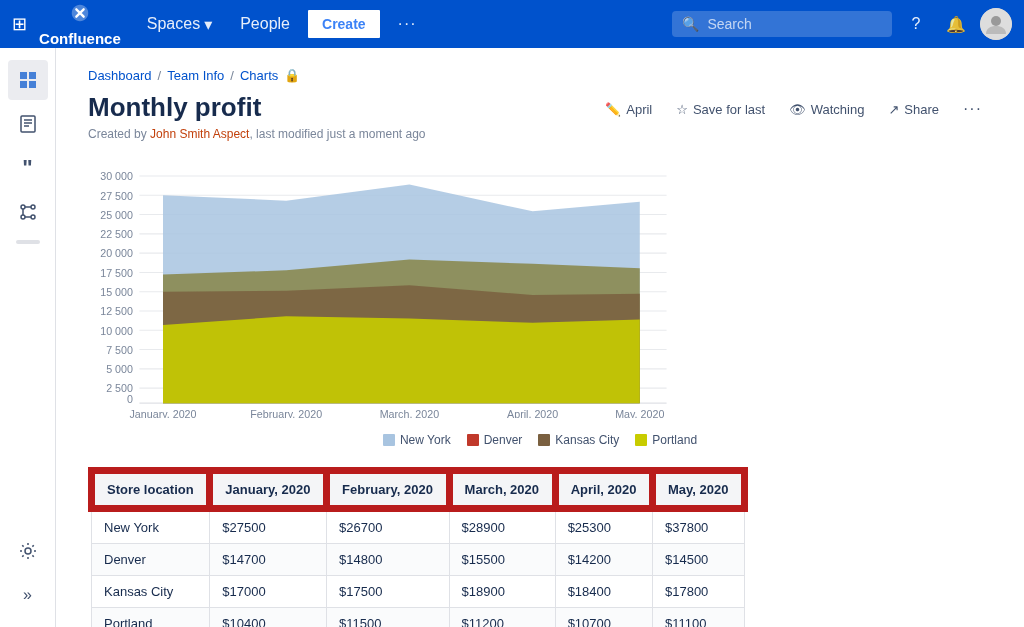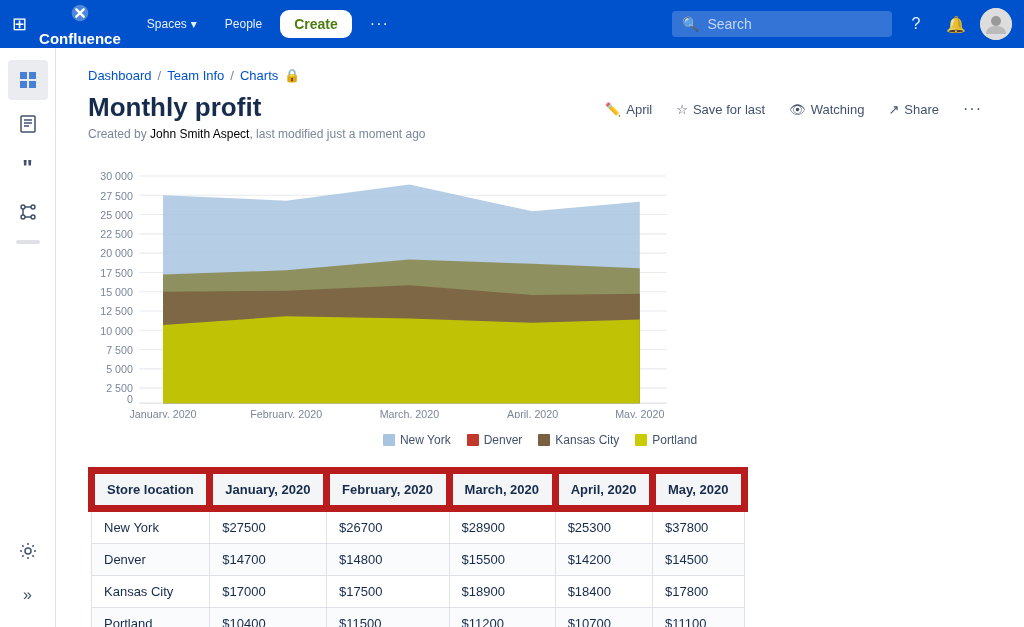--- a/index.html
+++ b/index.html
@@ -20,29 +20,29 @@
     .nav-grid-icon { color: white; font-size: 18px; margin-right: 4px; cursor: pointer; }
     .nav-logo { display: flex; align-items: center; gap: 6px; color: white; font-weight: 600; font-size: 15px; margin-right: 8px; flex-direction: column; }
     .nav-logo svg { width: 22px; height: 22px; }
     .nav-btn {
       color: rgba(255,255,255,0.9);
       background: transparent;
       border: none;
       padding: 6px 10px;
       border-radius: 3px;
       cursor: pointer;
-      font-size: 12px;
+      font-size: 16px;
       display: flex; align-items: center; gap: 4px;
     }
     .nav-create {
       background: white;
-      color: #4d7c0f;
+      color: #3b82f6;
       border: none;
       padding: 6px 14px;
-      border-radius: 9px;
+      border-radius: 1px;
       font-weight: 600;
       cursor: pointer;
       font-size: 14px;
     }
     .nav-search {
       margin-left: auto;
       display: flex;
       align-items: center;
       background: rgba(255,255,255,0.2);
       border-radius: 4px;
@@ -167,21 +167,21 @@
       cursor: pointer;
       color: #42526e;
       font-size: 13px;
       display: flex; align-items: center; gap: 5px;
     }
     .page-meta {
       font-size: 12px;
       color: #7a869a;
       margin-bottom: 20px;
     }
-    .page-meta a { color: #000000; text-decoration: none; margin-top: 12px; }
+    .page-meta a { color: #c2410c; text-decoration: none; margin-top: 12px; }
 
     
     .chart-container {
       position: relative;
       width: 100%;
       max-width: 600px;
       margin-bottom: 12px;
     }
     .chart-svg { width: 100%; }
 

